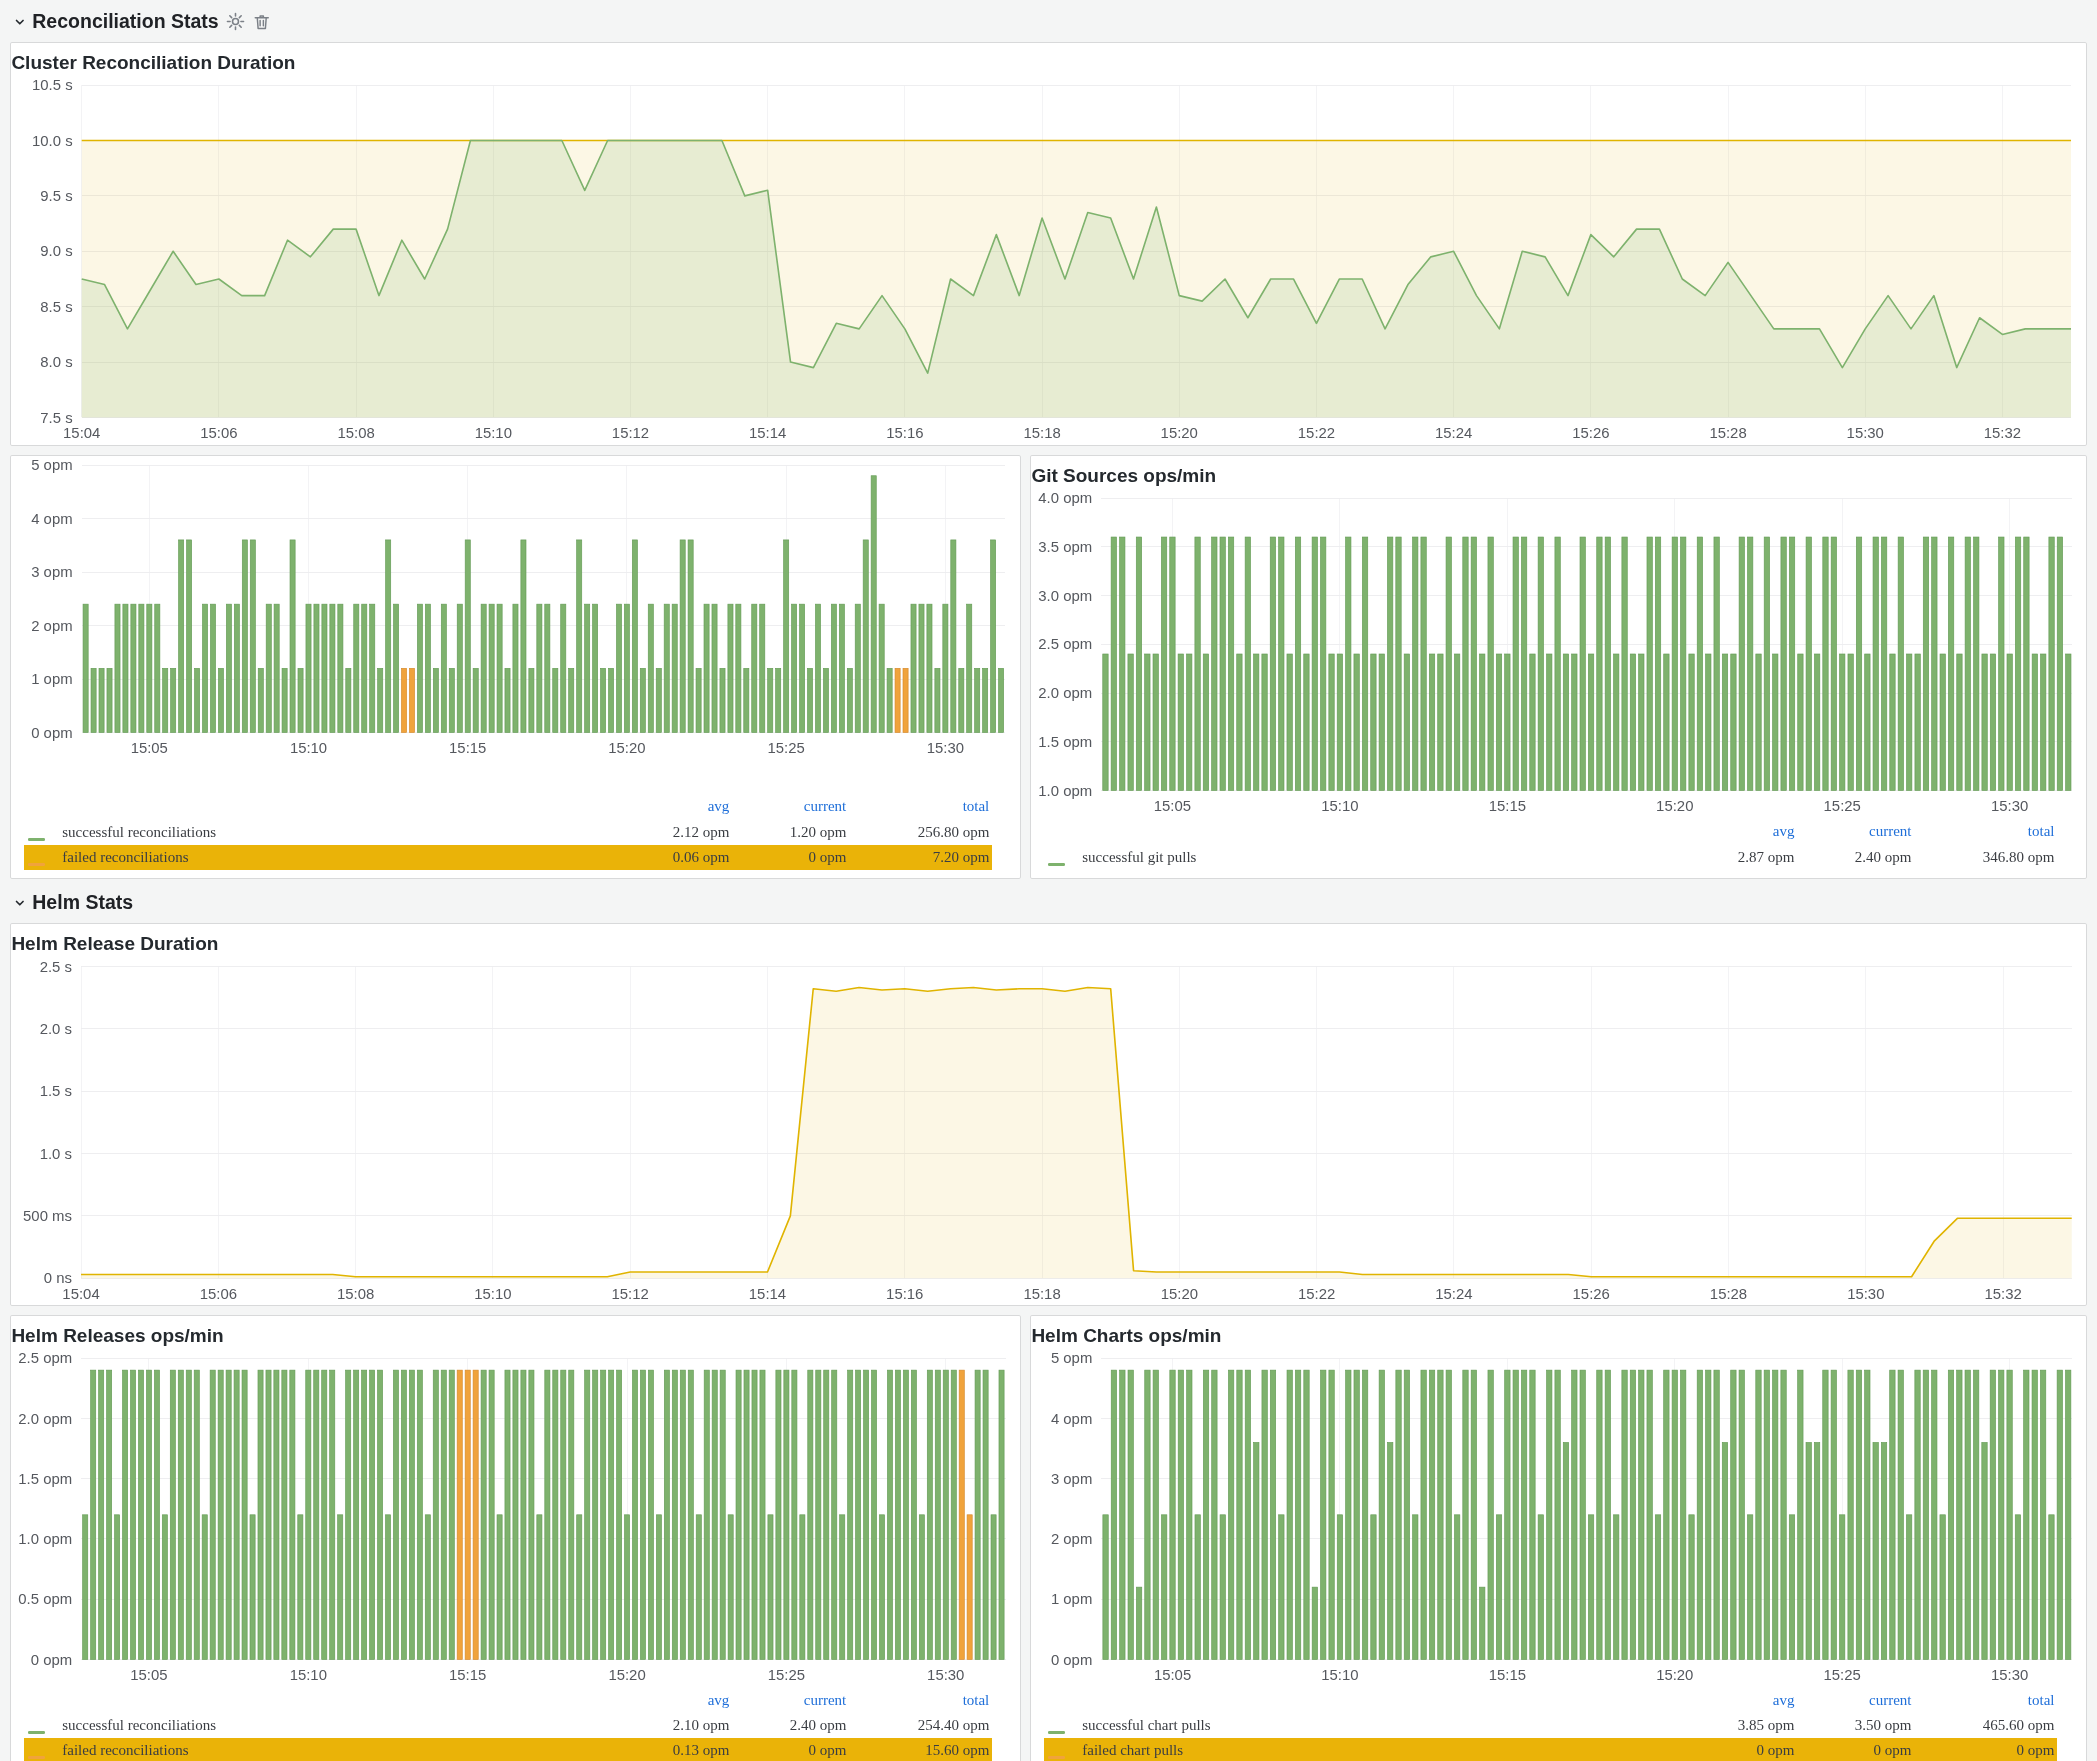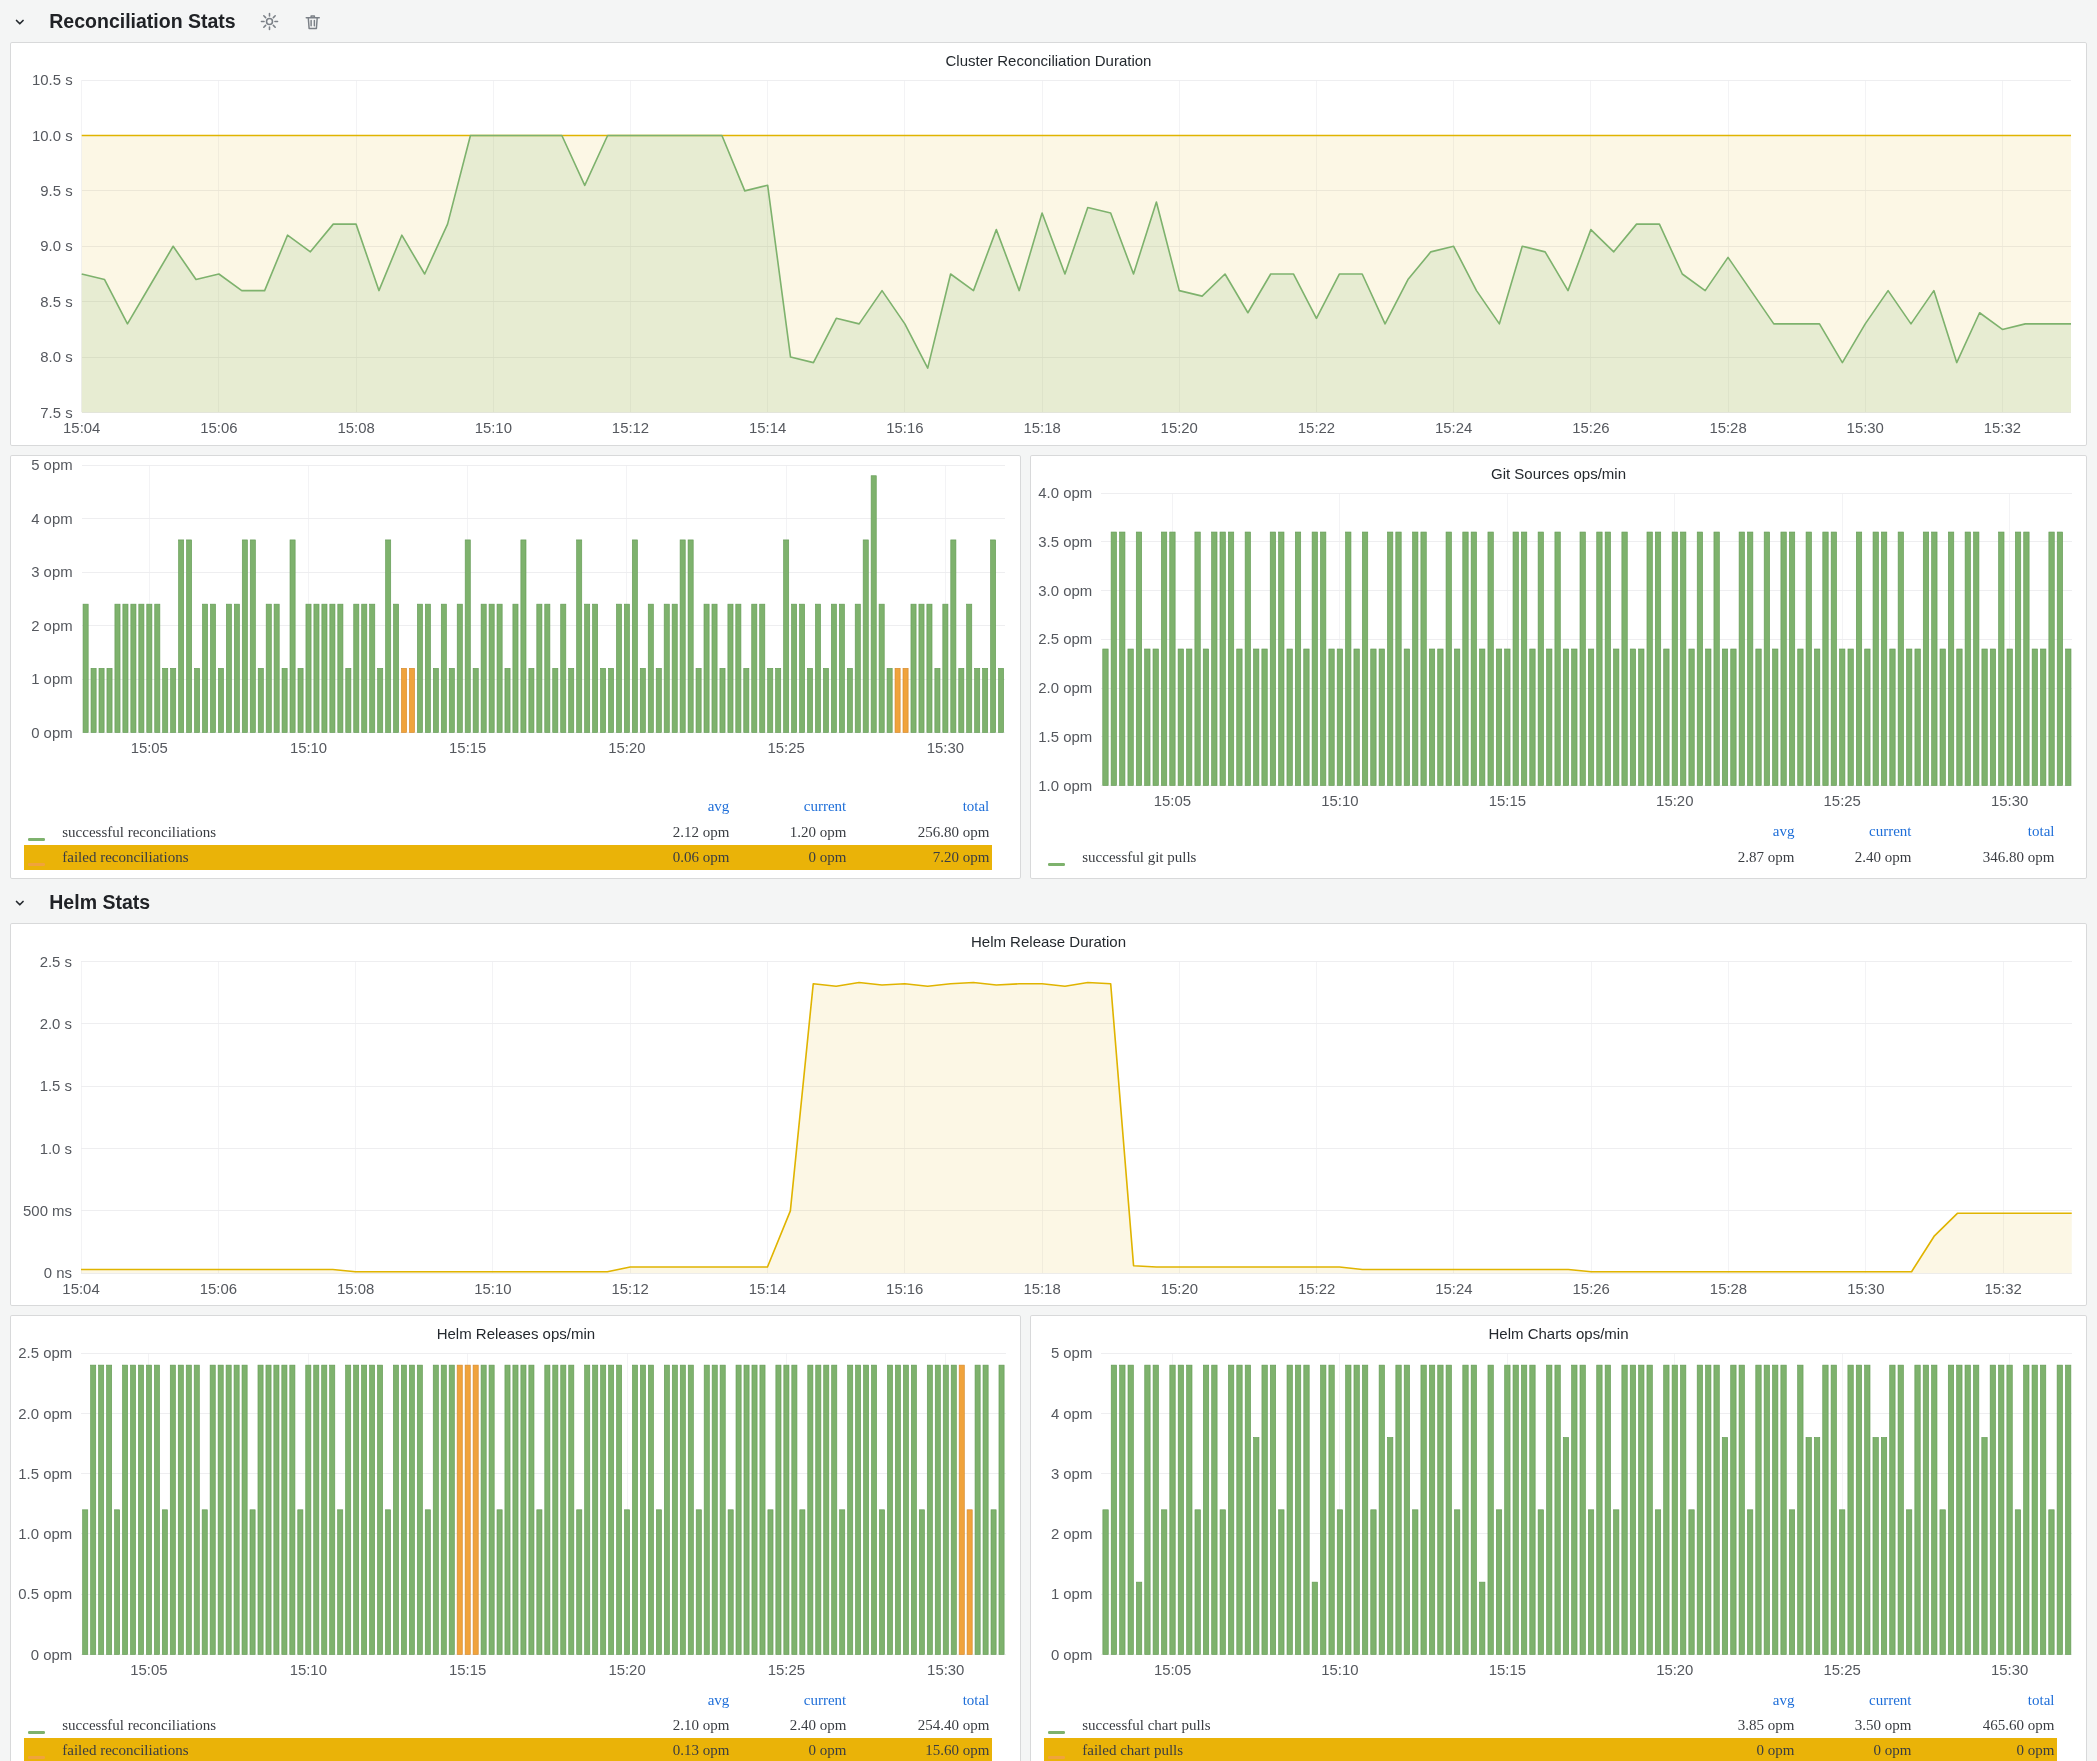--- a/index.html
+++ b/index.html
@@ -2,30 +2,30 @@
 <html style="font-size:10.4px"><head>
 <meta charset="utf-8">
 <style>
   html,body{margin:0;padding:0;}
   body{
     width:2097px;height:1761px;box-sizing:border-box;
     background:#f4f5f5;color:#24292e;
     font-family:"Liberation Sans",sans-serif;
     padding:5.2px 10.4px;overflow:hidden;
   }
-  .section-header{display:flex;align-items:center;gap:22px;height:30px;margin:1.3px 0 5.2px 1.3px;cursor:pointer;}
+  .section-header{display:flex;align-items:center;gap:5px;height:30px;margin:1.3px 0 5.2px 1.3px;cursor:pointer;}
   .section-title{font-size:19.5px;font-weight:bold;color:#202226;}
   .chev{display:flex;align-items:center;}
   .icon-btn{display:flex;align-items:center;margin-left:1.3px;cursor:pointer;}
   .panel{
     background:#ffffff;border:0.6px solid #d8d9da;border-radius:1.9px;
     display:flex;flex-direction:column;overflow:hidden;
   }
   .panel-title{
-    text-align:center;font-size:15px;font-weight:normal;color:#24292e;
+    text-align:left;font-size:19px;font-weight:bold;color:#24292e;
     padding:9px 0 2.6px 0;flex:0 0 auto;cursor:pointer;
   }
   .chart{flex:1 1 auto;position:relative;min-height:0;}
   .chart svg{position:absolute;left:0;top:0;}
   .p-duration{height:402px;margin-bottom:9px;}
   .p-helm-duration{height:381px;margin-bottom:9px;}
   .row{display:flex;gap:9px;margin-bottom:9px;}
   .col-l{flex:0 0 1009px;}
   .col-r{flex:1 1 auto;}
   .row-ops .panel{height:422px;}

